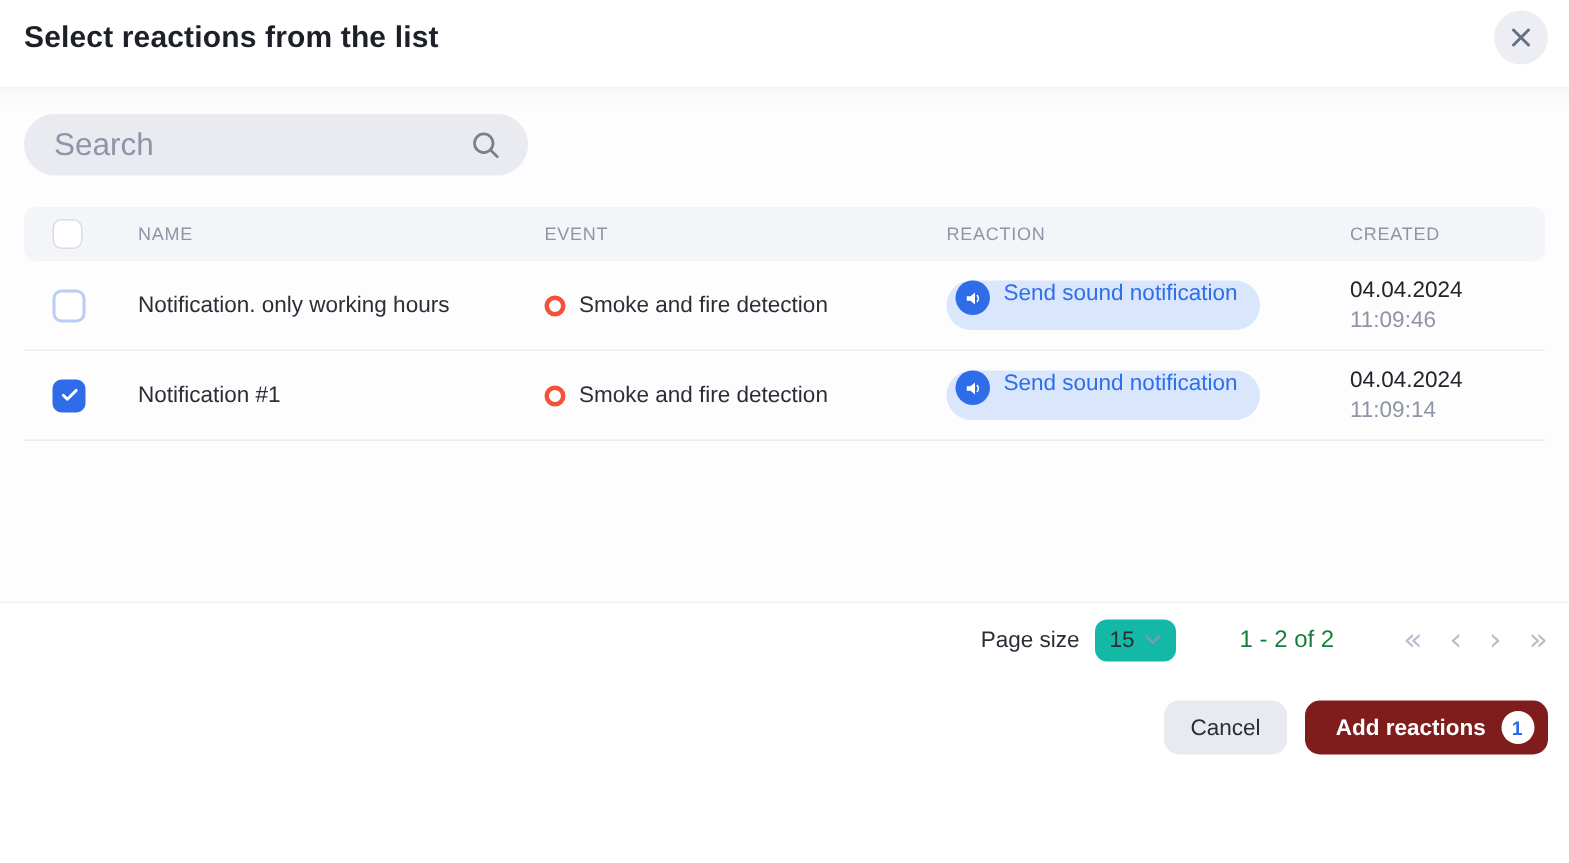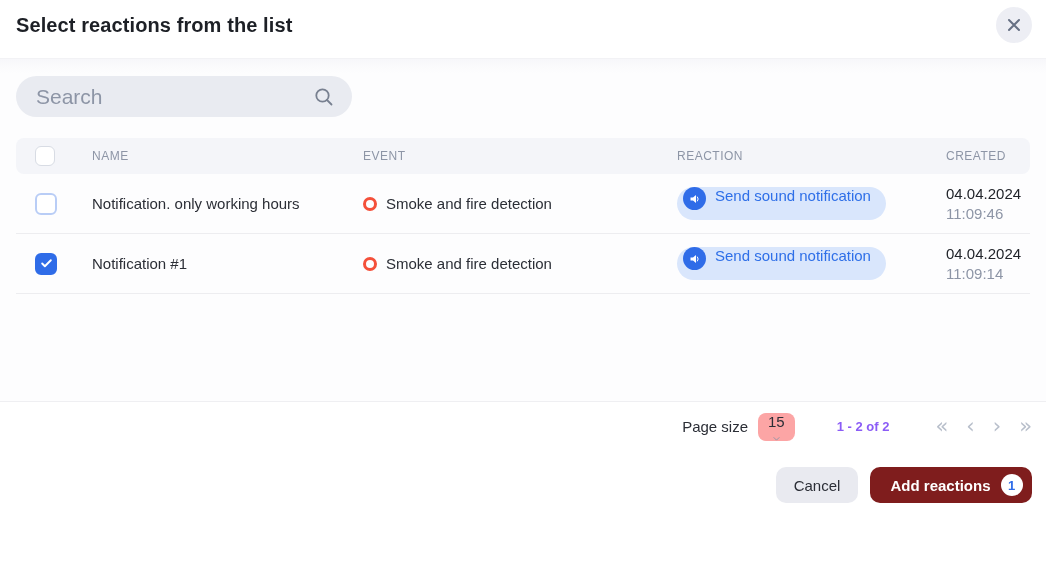--- a/index.html
+++ b/index.html
@@ -18,21 +18,21 @@
   .search-input { flex:1; border:none; outline:none; background:transparent; font-size:21px; color:#2b2e36; font-family:inherit; }
   .search-input::placeholder { color:#8d95a6; }
 
   
   .table { margin-top:21px; }
   .thead { display:flex; align-items:center; height:36px; background:#f4f5f9; border-radius:8px; }
   .th { font-size:12px; font-weight:500; color:#8d95a6; letter-spacing:.5px; }
   .col-check { width:76px; padding-left:19px; flex:none; display:flex; align-items:center; }
   .col-name { width:271px; flex:none; }
   .col-event { width:268px; flex:none; display:flex; align-items:center; }
-  .col-reaction { width:269px; flex:none; display:flex; align-items:center;margin-left:46px; }
+  .col-reaction { width:269px; flex:none; display:flex; align-items:center; }
   .col-created { flex:1; }
 
   .trow { display:flex; align-items:center; height:60px; border-bottom:1px solid #ededf0; }
   .cell-text { font-size:15px; color:#2b2e36; }
 
   
   .cb { border-radius:6px; background:#fff; cursor:pointer; display:flex; align-items:center; justify-content:center; }
   .cb.header-cb { width:20px; height:20px; border:1px solid #d8dce4; }
   .cb.row-cb { width:22px; height:22px; border:2px solid #b9cdf6; }
   .cb svg { display:none; }
@@ -48,23 +48,23 @@
   .reaction-label { font-size:15px; color:#2e6fe8; }
 
   
   .created-date { font-size:15px; color:#22252b; line-height:20px; }
   .created-time { font-size:15px; color:#8d95a6; line-height:20px; }
 
   
   .modal-bottom { border-top:1px solid #efeff2; background:#fff;padding-left:48px; }
   .pagination { height:49px; display:flex; align-items:center; justify-content:flex-end; padding-right:8px; gap:0; }
   .pgsize-label { font-size:15px; color:#2b2e36; margin-right:10px; }
-  .pgsize-pill { height:28px; background:#fca5a5; border-radius:8px; border:none; display:flex; align-items:center; padding:0 10px; gap:7px; cursor:pointer; font-family:inherit;flex-direction:column; }
+  .pgsize-pill { height:28px; background:#14b8a6; border-radius:8px; border:none; display:flex; align-items:center; padding:0 10px; gap:7px; cursor:pointer; font-family:inherit; }
   .pgsize-value { font-size:15px; color:#2b2e36; }
-  .range-text { font-size:13px; color:#8b5cf6; margin-left:42px;font-weight:bold; }
+  .range-text { font-size:16px; color:#15803d; margin-left:42px; }
   .pager { display:flex; align-items:center; margin-left:40px; gap:6px; }
   .pager-btn { border:none; background:transparent; color:#b8bfcb; font-size:21px; line-height:1; padding:2px 6px; cursor:pointer; font-family:"DejaVu Sans",sans-serif; }
 
   .footer { display:flex; justify-content:flex-end; align-items:flex-end; padding:16px 14px 8px 0; gap:12px; }
   .btn { height:36px; border:none; border-radius:10px; font-family:inherit; font-size:15px; cursor:pointer; display:flex; align-items:center; justify-content:center; }
   .btn-cancel { width:82px; background:#e9eaf0; color:#2b2e36; }
   .btn-add { min-width:162px; background:#7f1d1d; color:#fff; font-weight:700; padding:0 7px 0 18px; gap:10px; }
   .btn-badge { width:22px; height:22px; border-radius:50%; background:#fff; color:#2f6ce8; font-size:13px; font-weight:700; display:flex; align-items:center; justify-content:center; }
 </style>
 </head>

